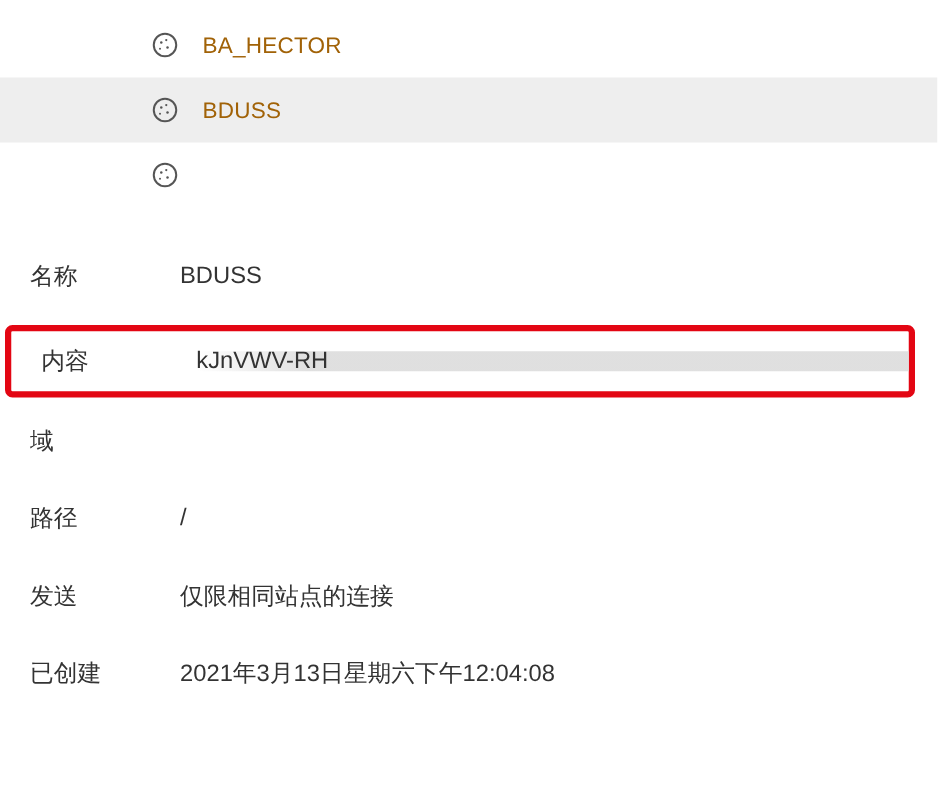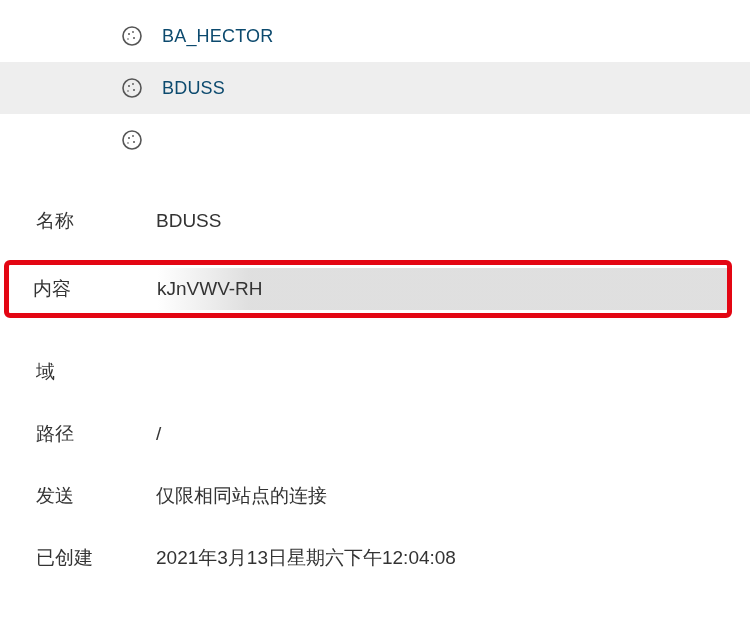--- a/index.html
+++ b/index.html
@@ -24,62 +24,62 @@
     .cookie-row.selected {
       background: #eeeeee;
     }
     .cookie-icon {
       width: 24px;
       height: 24px;
       margin-right: 18px;
       flex-shrink: 0;
     }
     .cookie-name {
-      color: #0c4a6e;
+      color: #a16207;
       letter-spacing: 0.2px;
     }
     .details {
       margin-top: 24px;
     }
     .detail-row {
       display: flex;
       align-items: center;
       min-height: 62px;
-      padding-left: 36px;
+      padding-left: 24px;
       padding-right: 32px;
     }
     .detail-label {
       width: 120px;
       color: #333;
       font-size: 19px;
       flex-shrink: 0;
     }
     .detail-value {
       color: #333;
       font-size: 19px;
     }
     .highlight-row {
       border: 5px solid #e30613;
       border-radius: 6px;
-      margin: 8px 18px 23px 4px;
+      margin: 8px 18px 4px 4px;
       padding-left: 24px;
       min-height: 58px;
       align-items: center;
       display: flex;
     }
     .highlight-row .detail-label {
       width: 124px;
     }
     .content-value {
       flex: 1;
       background: linear-gradient(to right, rgba(220,220,220,0) 0%, rgba(220,220,220,0.9) 16%, rgba(220,220,220,0.9) 100%);
       padding: 6px 0 6px 0;
       color: #333;
       font-size: 19px;
-      height: 42px;
+      height: 16px;
       display: flex;
       align-items: center;
     }
     .content-text {
       position: relative;
       z-index: 2;
     }
   </style>
 </head>
 <body>

